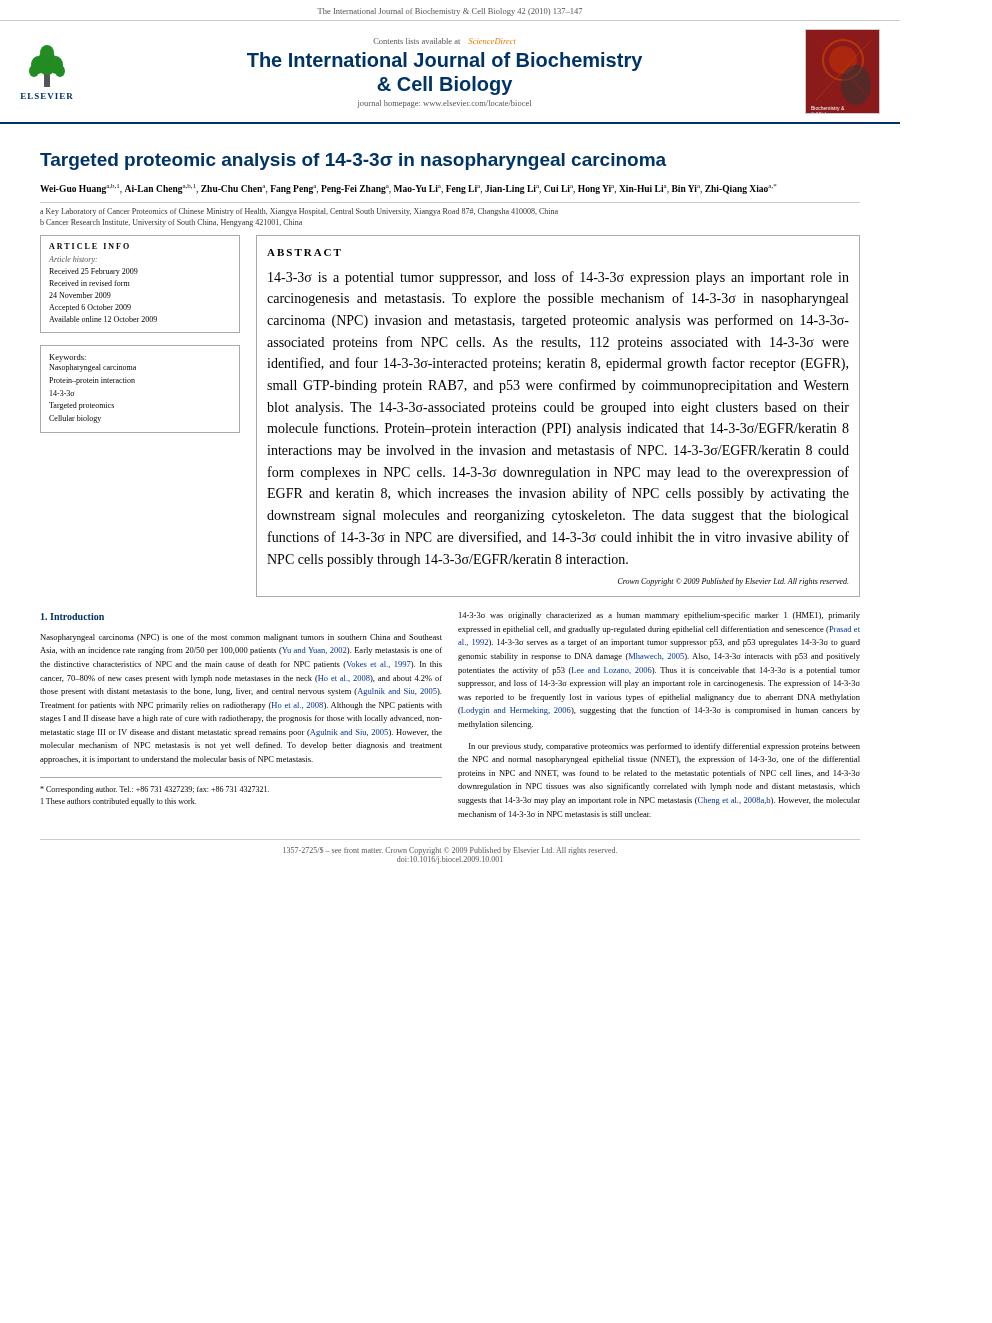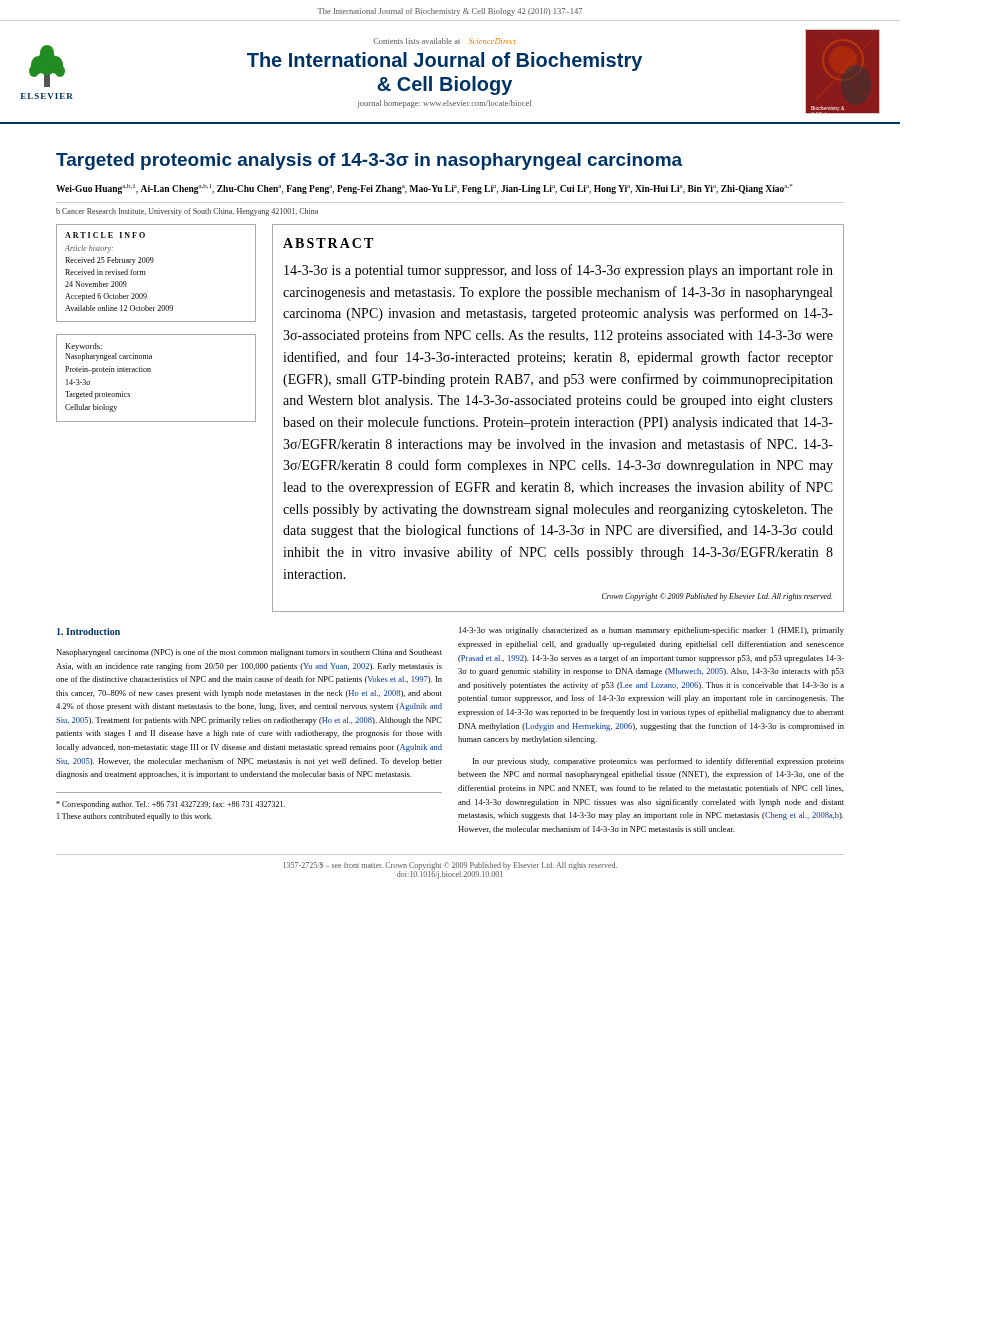--- a/index.html
+++ b/index.html
@@ -86,21 +86,21 @@
     }
     .journal-cover-inner {
       width: 100%;
       height: 100%;
       background: linear-gradient(160deg, #7a1a00 0%, #bb3300 30%, #444 60%, #111 100%);
       position: relative;
     }
 
     
     .article-content {
-      padding: 10px 56px;
+      padding: 10px 40px;
     }
 
     
     .article-title {
       font-size: 19px;
       font-weight: bold;
       color: #003366;
       margin: 14px 0 8px 0;
       line-height: 1.3;
       font-family: Arial, sans-serif;
@@ -183,21 +183,21 @@
     }
 
     
     .abstract-box {
       border: 1px solid #aaa;
       padding: 8px 10px;
       font-size: 8.5px;
       line-height: 1.5;
     }
     .abstract-box .section-header {
-      font-size: 14px;
+      font-size: 11px;
       font-weight: bold;
       letter-spacing: 2px;
       text-transform: uppercase;
       margin-bottom: 6px;
       color: #000;
     }
     .abstract-text {
       font-size: 14px;
       line-height: 1.55;
       text-align: justify;
@@ -326,20 +326,21 @@
       <span><span class="author-name">Feng Li</span><span class="author-sup">a</span>, </span>
       <span><span class="author-name">Jian-Ling Li</span><span class="author-sup">a</span>, </span>
       <span><span class="author-name">Cui Li</span><span class="author-sup">a</span>, </span>
       <span><span class="author-name">Hong Yi</span><span class="author-sup">a</span>, </span>
       <span><span class="author-name">Xin-Hui Li</span><span class="author-sup">a</span>, </span>
       <span><span class="author-name">Bin Yi</span><span class="author-sup">a</span>, </span>
       <span><span class="author-name">Zhi-Qiang Xiao</span><span class="author-sup">a,*</span></span>
     </div>
 
     <div class="affiliations">
+      <div class="affil-item">a Key Laboratory of Cancer Proteomics of Chinese Ministry of Health, Xiangya Hospital, Central South University, Xiangya Road 87#, Changsha 410008, China</div>
       <div class="affil-item">b Cancer Research Institute, University of South China, Hengyang 421001, China</div>
     </div>
 
     <div class="two-col">
 
       <div class="col-left">
         <div class="article-info-box">
           <div class="section-header">ARTICLE INFO</div>
           <div class="article-history-label">Article history:</div>
           <div class="article-history-entry">Received 25 February 2009</div>

